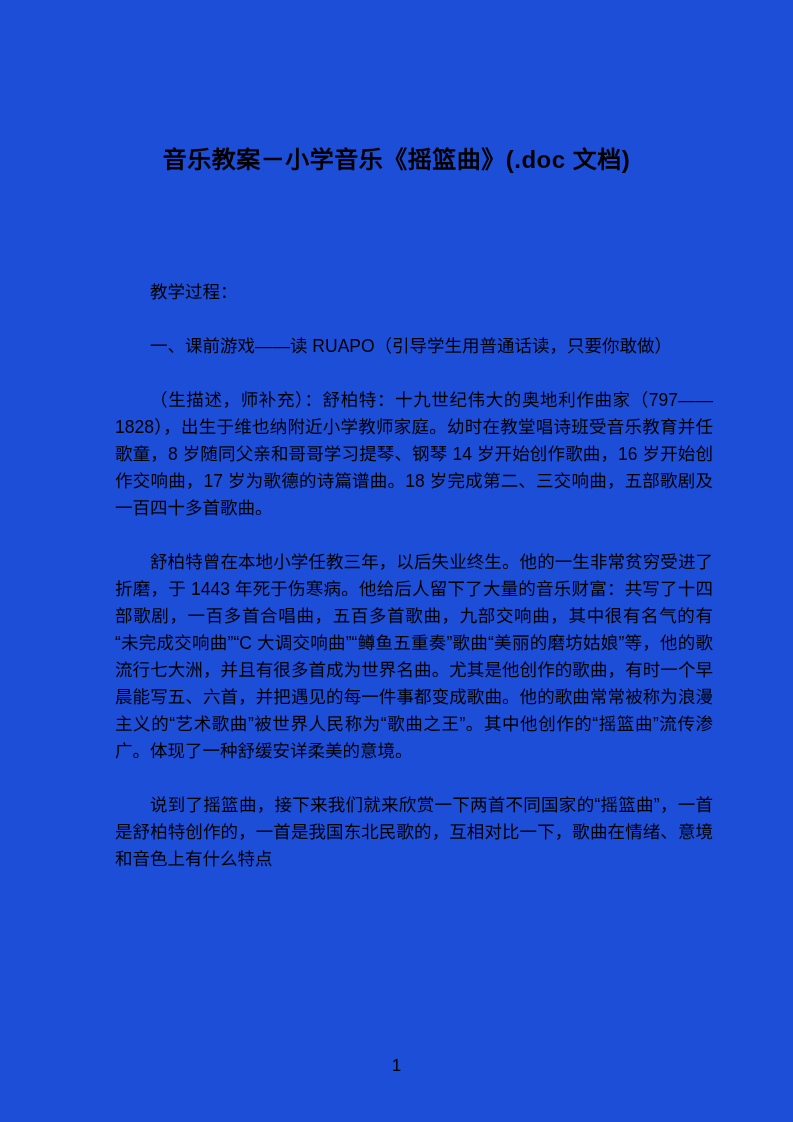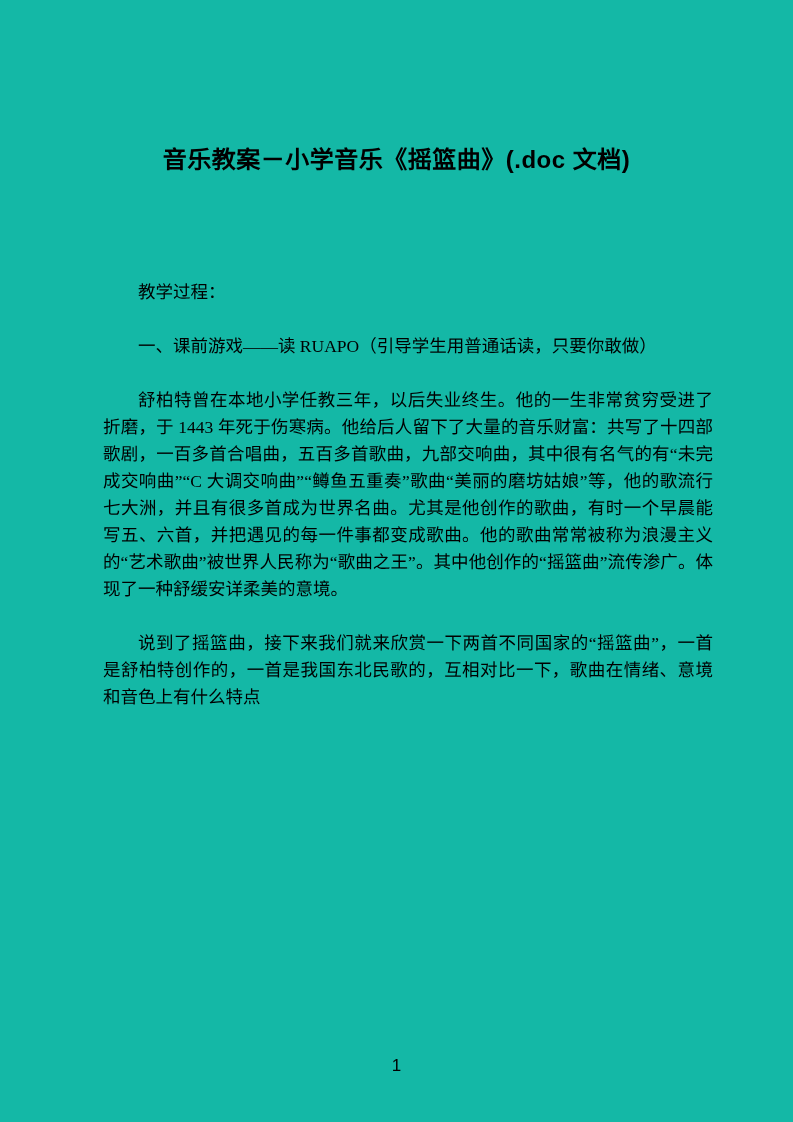--- a/index.html
+++ b/index.html
@@ -5,21 +5,21 @@
   html, body {
     margin: 0;
     padding: 0;
     background: #ffffff;
   }
   .page {
     position: relative;
     width: 793px;
     height: 1122px;
     margin: 0 auto;
-    background: #14b8a6;
+    background: #1d4ed8;
     color: #000000;
     font-family: "Liberation Sans", "DejaVu Sans", sans-serif;
     overflow: hidden;
     box-sizing: border-box;
   }
   .doc-title {
     margin: 0;
     padding-top: 145px;
     text-align: center;
     font-size: 24px;
@@ -29,23 +29,22 @@
   }
   .doc-body {
     margin: 104px 80px 0 99px;
     font-size: 17.5px;
     line-height: 27px;
     text-align: justify;
     text-justify: inter-ideograph;
     font-weight: 400;
   }
   .doc-body p {
-    margin: 0 0 27px 4px;
+    margin: 0 0 27px 16px;
     text-indent: 2em;
-    font-family: Liberation Serif, serif;
   }
   .page-number {
     position: absolute;
     left: 0;
     right: 0;
     bottom: 46px;
     text-align: center;
     font-size: 17px;
     line-height: 20px;
   }
@@ -53,19 +52,20 @@
 </head>
 <body>
 
 <div class="page">
 
   <h1 class="doc-title">音乐教案－小学音乐《摇篮曲》(.doc 文档)</h1>
 
   <div class="doc-body">
     <p>教学过程：</p>
     <p>一、课前游戏——读 RUAPO（引导学生用普通话读，只要你敢做）</p>
+    <p>（生描述，师补充）：舒柏特：十九世纪伟大的奥地利作曲家（797——1828），出生于维也纳附近小学教师家庭。幼时在教堂唱诗班受音乐教育并任歌童，8 岁随同父亲和哥哥学习提琴、钢琴 14 岁开始创作歌曲，16 岁开始创作交响曲，17 岁为歌德的诗篇谱曲。18 岁完成第二、三交响曲，五部歌剧及一百四十多首歌曲。</p>
     <p>舒柏特曾在本地小学任教三年，以后失业终生。他的一生非常贫穷受进了折磨，于 1443 年死于伤寒病。他给后人留下了大量的音乐财富：共写了十四部歌剧，一百多首合唱曲，五百多首歌曲，九部交响曲，其中很有名气的有“未完成交响曲”“C 大调交响曲”“鳟鱼五重奏”歌曲“美丽的磨坊姑娘”等，他的歌流行七大洲，并且有很多首成为世界名曲。尤其是他创作的歌曲，有时一个早晨能写五、六首，并把遇见的每一件事都变成歌曲。他的歌曲常常被称为浪漫主义的“艺术歌曲”被世界人民称为“歌曲之王”。其中他创作的“摇篮曲”流传渗广。体现了一种舒缓安详柔美的意境。</p>
     <p>说到了摇篮曲，接下来我们就来欣赏一下两首不同国家的“摇篮曲”，一首是舒柏特创作的，一首是我国东北民歌的，互相对比一下，歌曲在情绪、意境和音色上有什么特点</p>
   </div>
 
   <div class="page-number">1</div>
 
 </div>
 
 </body></html>

